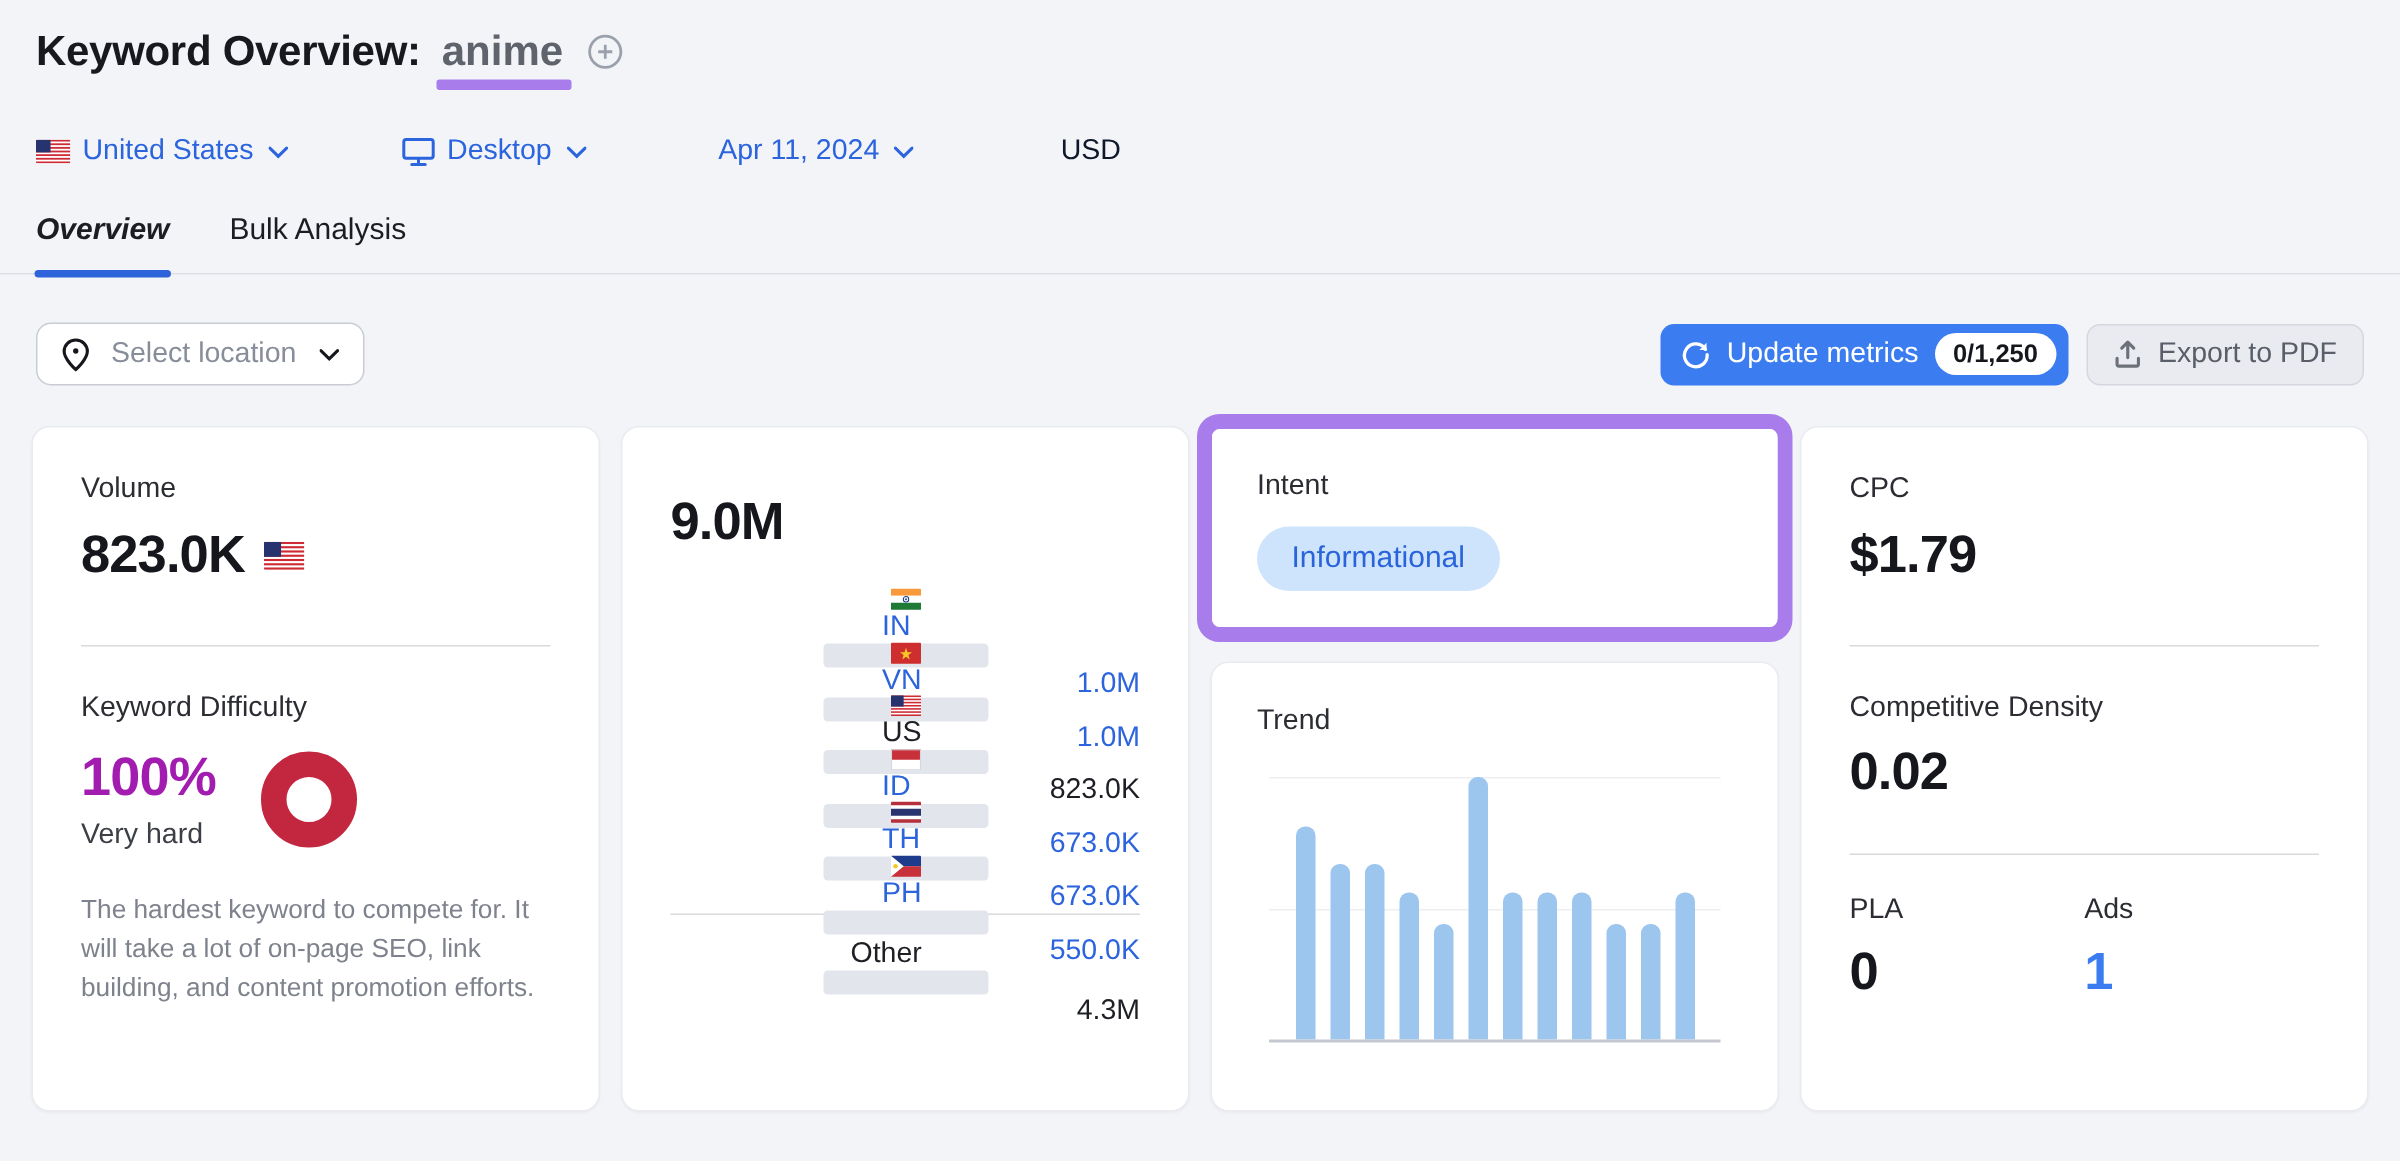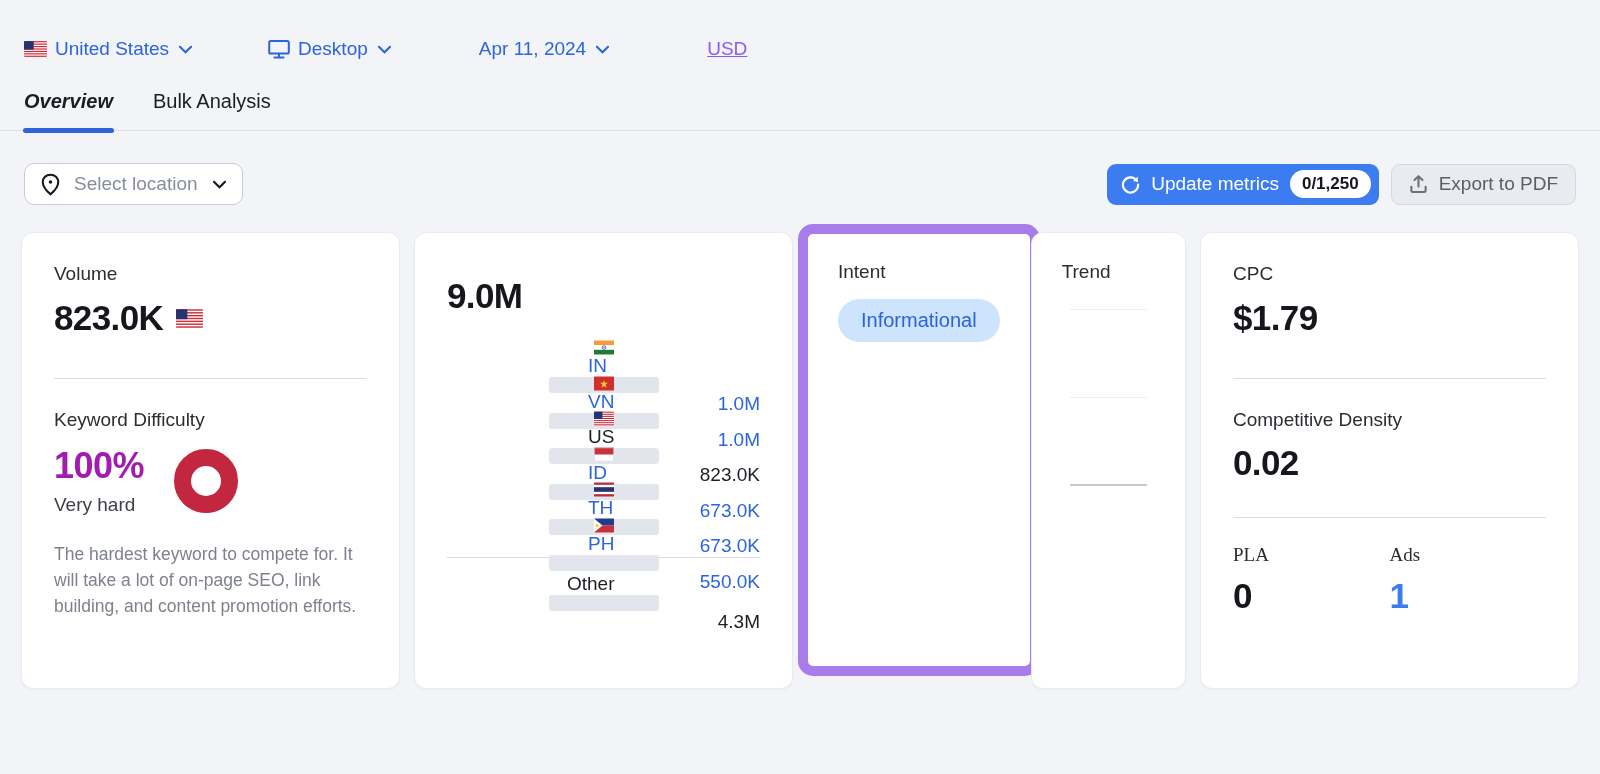--- a/index.html
+++ b/index.html
@@ -10,27 +10,27 @@
   }
   
   .header { padding:18px 24px 0; }
   .title-row { display:flex; align-items:center; gap:14px; }
   .page-title { font-size:28px; font-weight:700; color:#17191f; letter-spacing:-0.2px; }
   .keyword-wrap { position:relative; display:inline-block; }
   .keyword { font-size:28px; font-weight:600; color:#5f636c; }
   .keyword-underline { position:absolute; left:-3px; right:-6px; bottom:-10px; height:7px; background:#b38aec; border-radius:2px; }
   .plus-icon { width:25px; height:25px; margin-left:2px; cursor:pointer; }
   
-  .filter-row { margin-top:20px; display:flex; align-items:center; font-size:19px;gap:18px; }
+  .filter-row { margin-top:40px; display:flex; align-items:center; font-size:19px;gap:18px; }
   .filter { display:flex; align-items:center; gap:8px; color:#2b64dd; cursor:pointer; }
   .flag { display:inline-block; border-radius:1px; overflow:hidden; line-height:0; flex:none; }
   .flag svg { display:block; }
   .chev { width:13px; height:9px; margin-left:2px; }
   .sep36 { width:40px; } .sep50 { width:52px; } .sep60 { width:62px; }
-  .currency { color:#8b5cf6;text-decoration:underline; }
+  .currency { color:#0f172a; }
   
   .tabs { margin-top:30px; padding:0 24px; display:flex; gap:40px; border-bottom:1px solid #dcdfe5; }
   .tab { font-size:20px; padding-bottom:17px; position:relative; cursor:pointer; color:#1b1d23; }
   .tab.active { font-weight:700;font-style:italic; }
   .tab.active::after { content:""; position:absolute; left:-1px; right:-1px; bottom:-3px; height:5px; background:#2f63d9; border-radius:3px; }
   
   .toolbar { margin:32px 24px 0 24px; display:flex; justify-content:space-between; align-items:center; }
   .loc-btn { height:42px; background:#fff; border:1px solid #c9ccd4; border-radius:10px; display:flex; align-items:center; gap:13px; padding:0 16px 0 15px; cursor:pointer; }
   .loc-btn .loc-label { font-size:19px; color:#878d99; }
   .right-btns { display:flex; gap:12px; }
@@ -59,45 +59,56 @@
   .gv-code.plain { color:#1d1f25; }
   .gv-track { width:110px; height:16px; background:#e2e5eb; border-radius:3px; overflow:hidden; flex:none; }
   .gv-fill { height:100%; background:#57a7f3; border-radius:3px 0 0 3px; }
   .gv-fill.dark { background:#2e62d9; }
   .gv-val { margin-left:auto; font-size:19px; }
   .gv-val.link { color:#2b64dd; cursor:pointer; }
   .gv-val.plain { color:#1d1f25; }
   .gv-divider { border:none; border-top:1px solid #d8dade; margin:17px 0 15px; }
   .gv-other-label { font-size:19px; color:#1d1f25; width:73px; }
   
-  .col-stack { display:flex; flex-direction:row; }
+  .col-stack { display:flex; flex-direction:column; }
   .intent-annotated { border:10px solid #a87ceb; border-radius:15px; margin:-8px -9px 13px -9px; background:#fff; }
   .intent-inner { padding:27px 30px 24px; border-radius:6px; }
   .intent-badge { display:inline-block; margin-top:16px; background:#cee4fc; color:#2a64da; font-size:20px; padding:10px 23px; border-radius:999px; cursor:pointer; }
   .trend-card { flex:1; padding:28px 30px; }
   .trend-chart { margin-top:26px; position:relative; height:175px; }
   .gridline { position:absolute; left:8px; right:8px; height:1px; background:#eceef2; }
   .gridline.top { top:0; } .gridline.mid { top:50%; }
   .baseline { position:absolute; left:8px; right:8px; bottom:-2px; height:2px; background:#c5c8d0; }
   .trend-bars { position:absolute; left:0; right:0; top:0; bottom:0; display:flex; align-items:flex-end; justify-content:center; gap:10px; }
   .trend-bar { width:13px; background:#9cc6ee; border-radius:6px 6px 0 0; }
   
   .cpc-val { margin-top:13px; }
   .cd-val { margin-top:12px; }
   .pla-ads { display:flex; margin-top:0; }
   .pa-col { width:50%; }
-  .pa-label { font-size:19px; color:#2b2d33;font-family:Liberation Serif, serif; }
+  .pa-label { font-size:19px; color:#2b2d33; }
   .pa-val { font-size:35px; font-weight:700; margin-top:10px; letter-spacing:-0.5px; }
   .pa-val.dark { color:#15171c; }
   .pa-val.blue { color:#3b7cf0; cursor:pointer; }
 </style>
 </head>
 <body>
 
 <div class="header">
+  <div class="title-row">
+    <span class="page-title">Keyword Overview:</span>
+    <span class="keyword-wrap">
+      <span class="keyword">anime</span>
+      <span class="keyword-underline" style="background: rgb(168, 124, 235);"></span>
+    </span>
+    <svg class="plus-icon" viewBox="0 0 24 24">
+      <circle cx="12" cy="12" r="10" fill="none" stroke="#9aa0ac" stroke-width="1.8"></circle>
+      <path d="M12 7.5v9M7.5 12h9" stroke="#9aa0ac" stroke-width="1.8" fill="none"></path>
+    </svg>
+  </div>
 
   <div class="filter-row">
     <span class="filter">
       <span class="flag">
         <svg width="23" height="16" viewBox="0 0 19 13">
             <rect width="19" height="13" fill="#fff"></rect>
             <g fill="#cf2b36">
               <rect y="0" width="19" height="1"></rect>
               <rect y="2" width="19" height="1"></rect>
               <rect y="4" width="19" height="1"></rect>

